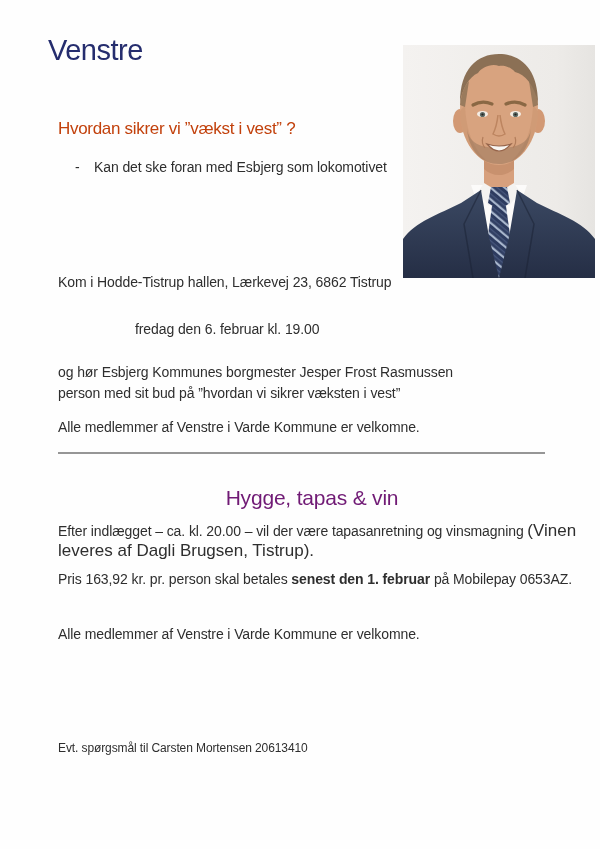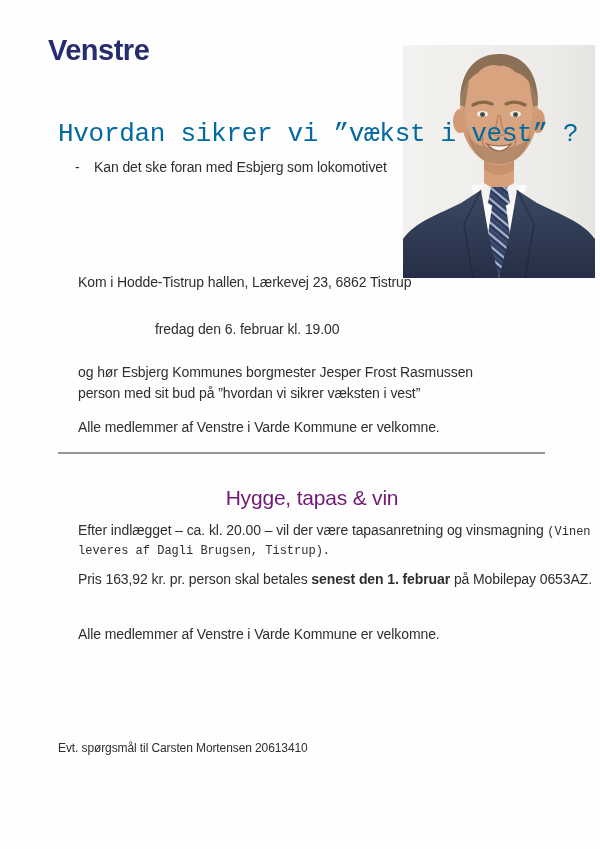--- a/index.html
+++ b/index.html
@@ -1,46 +1,46 @@
 <!DOCTYPE html>
 <html><head>
 <meta charset="utf-8">
 <style>
   html,body{margin:0;padding:0;background:#ffffff;}
   .page{
     position:relative;width:600px;height:849px;background:#fefefe;
     font-family:"Liberation Sans",sans-serif;color:#2e2e2e;overflow:hidden;
   }
   .logo{
-    position:absolute;left:48px;top:34px;font-size:29px;font-weight:700;
+    position:absolute;left:48px;top:34px;font-size:29px;font-weight:400;
     color:#252d6e;letter-spacing:-0.5px;
   }
   .photo{position:absolute;left:403px;top:45px;width:192px;height:233px;}
   .headline{
-    position:absolute;left:58px;top:119px;margin:0;font-size:26px;font-weight:400;
-    color:#0369a1;letter-spacing:-0.3px;white-space:nowrap;font-family:Liberation Mono, monospace;
+    position:absolute;left:58px;top:119px;margin:0;font-size:17px;font-weight:400;
+    color:#c2410c;letter-spacing:-0.3px;white-space:nowrap;
   }
   .bullet{
     position:absolute;left:75px;top:158px;font-size:14px;line-height:18px;
     display:flex;letter-spacing:-0.1px;
   }
   .bullet .dash{width:19px;}
   .line{display:block;}
-  .body-text{font-size:14px;letter-spacing:-0.1px;margin-left:20px;}
+  .body-text{font-size:14px;letter-spacing:-0.1px;}
   .location{position:absolute;left:58px;top:274px;white-space:nowrap;}
   .datetime{position:absolute;left:135px;top:321px;font-weight:400;white-space:nowrap;}
   .speaker{position:absolute;left:58px;top:362px;line-height:21px;}
   .welcome-1{position:absolute;left:58px;top:419px;white-space:nowrap;}
   .divider{position:absolute;left:58px;top:452px;width:487px;height:2px;background:#969696;}
   .section-title{
     position:absolute;left:0;top:474px;width:600px;margin:12px;text-align:center;
     font-size:21px;font-weight:400;color:#701a75;letter-spacing:-0.2px;
   }
   .tapas{position:absolute;left:58px;top:521px;line-height:19px;}
-  .small-text{font-size:12px;letter-spacing:0;font-family:Liberation Mono, monospace;}
+  .small-text{font-size:17px;letter-spacing:0;}
   .price{position:absolute;left:58px;top:571px;white-space:nowrap;}
   .price b{font-weight:700;}
   .welcome-2{position:absolute;left:58px;top:626px;white-space:nowrap;}
   .organizer{position:absolute;left:58px;top:716px;font-size:14.5px;letter-spacing:-0.1px;}
   .contact{position:absolute;left:58px;top:741px;font-size:12px;letter-spacing:-0.1px;}
 </style>
 </head>
 <body>
 
 <div class="page">

